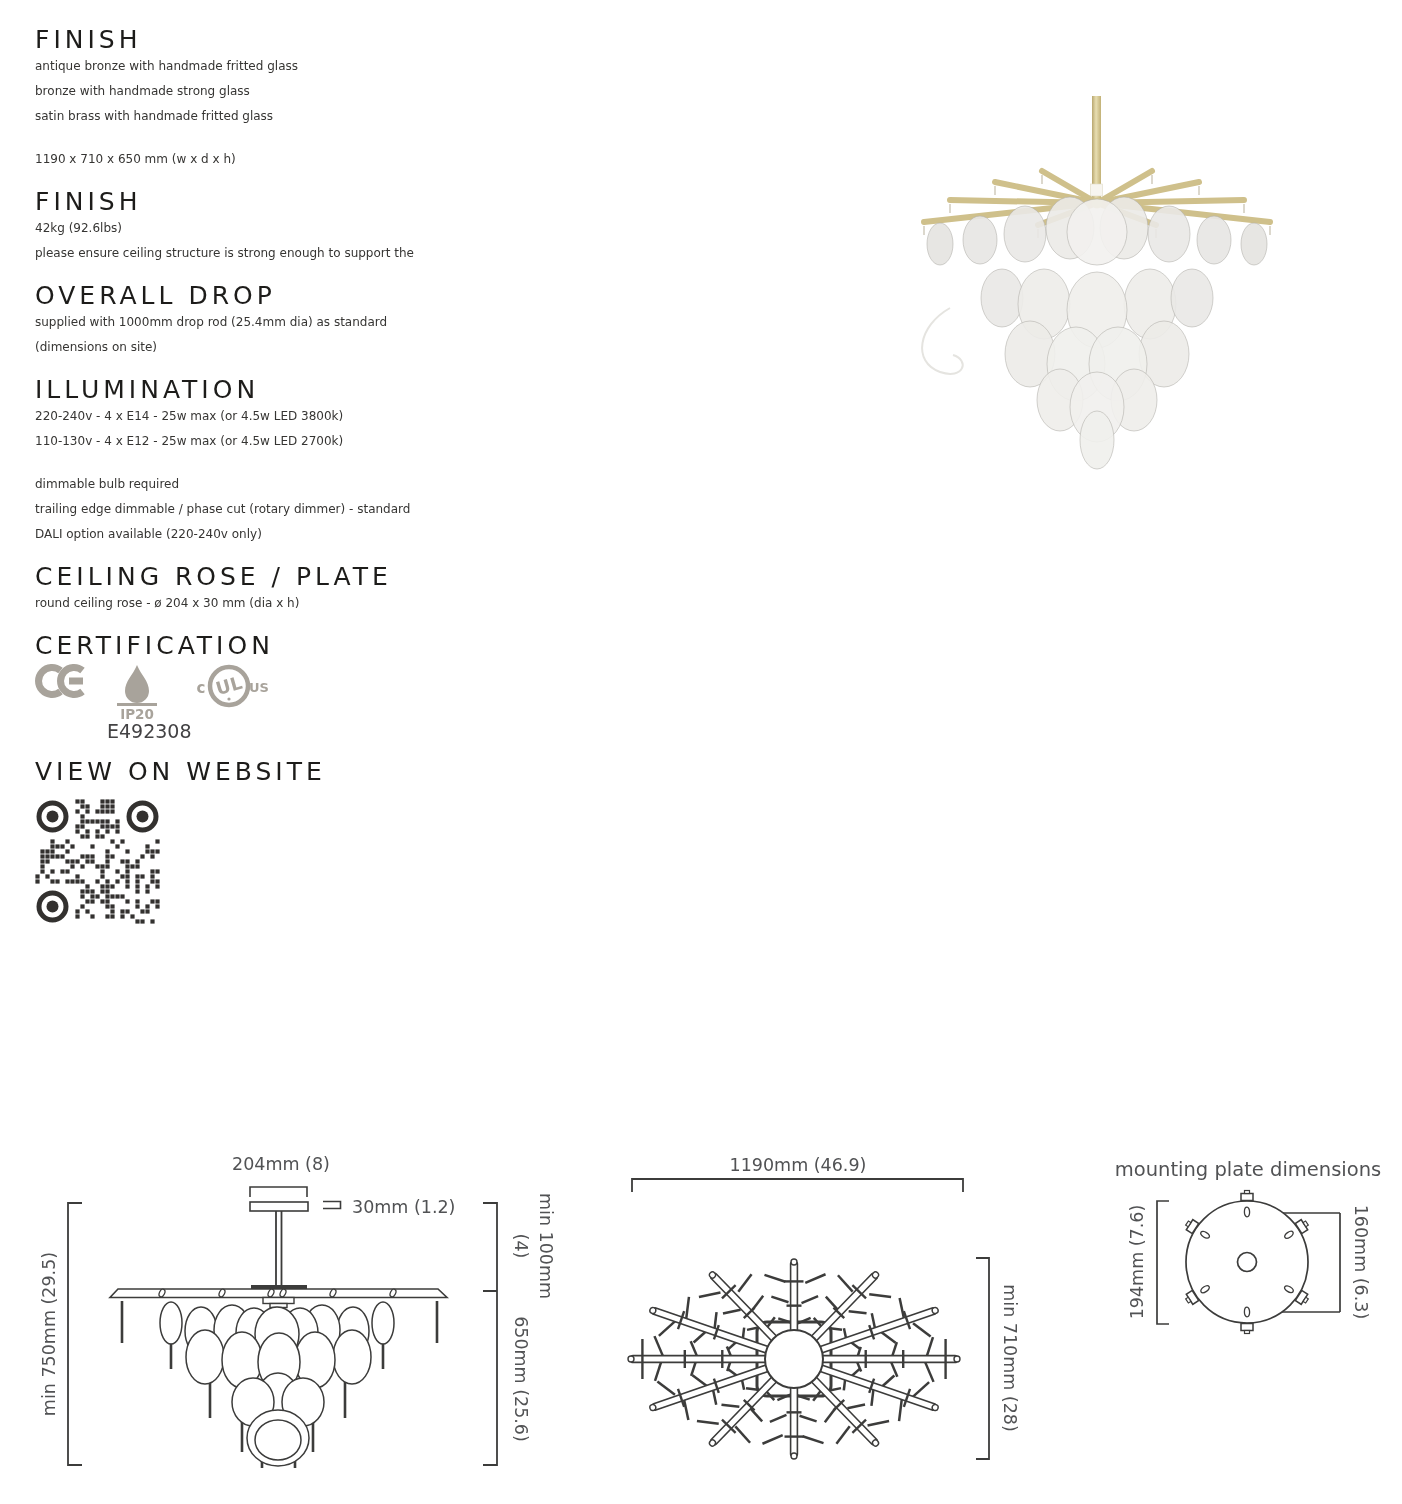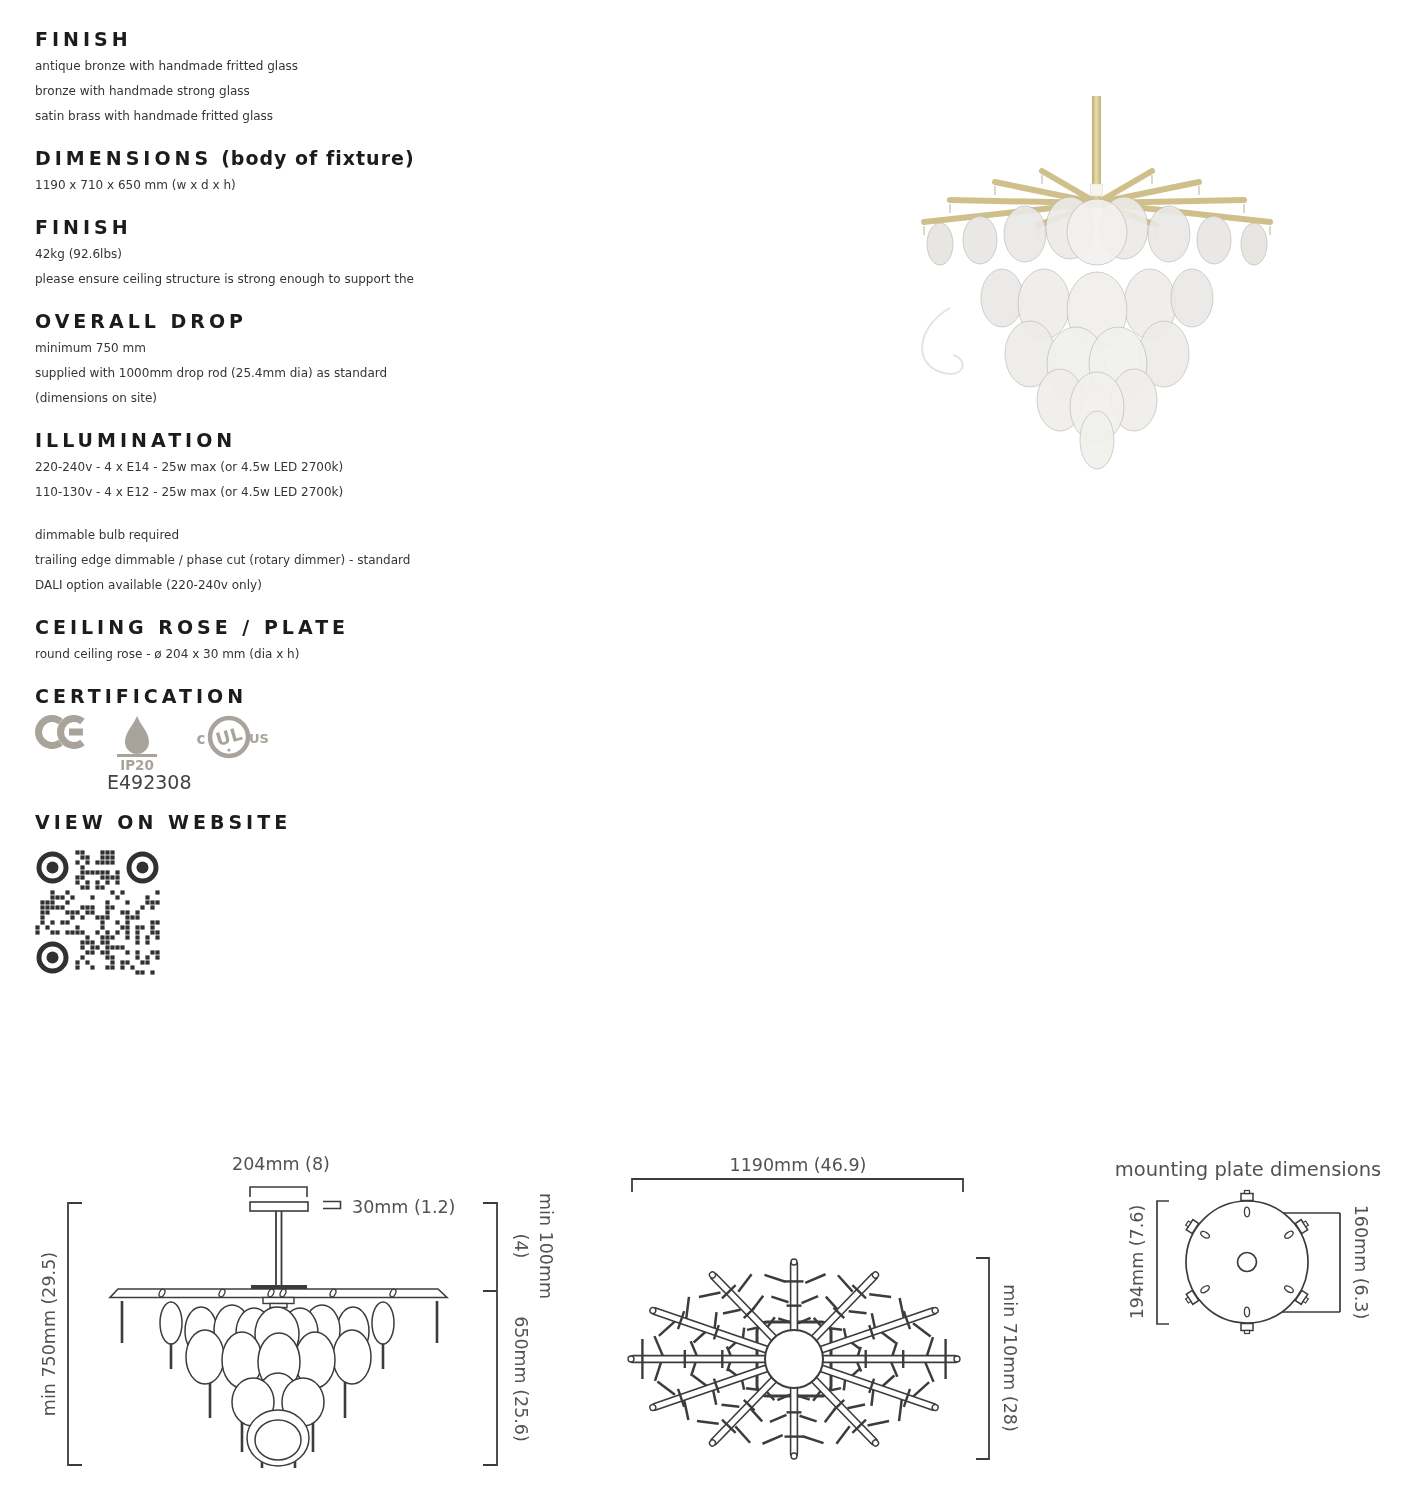--- a/index.html
+++ b/index.html
@@ -1,21 +1,21 @@
 <!DOCTYPE html>
 <html style="--c-heading: #1d1c1a; --c-body: #363533; --c-label: #515254; --c-line: #3c3c3b; --c-cert: #a8a39b; --c-brass: #cfc08b; --c-qr: #33312f;"><head>
 <meta charset="utf-8">
 <style>
   html,body{margin:0;padding:0;background:#fff}
   .page{position:relative;width:1402px;height:1504px;background:#fff;overflow:hidden;
         font-family:"DejaVu Sans",sans-serif}
   .abs{position:absolute}
   .spec-col{position:absolute;left:35px;top:28px;width:710px}
   .spec-section{margin:0 0 18px 0}
-  .hd{margin:0 0 3px 0;font-size:19px;font-weight:bold;letter-spacing:4px;
+  .hd{margin:0 0 3px 0;font-size:25px;font-weight:normal;letter-spacing:4px;
       color:var(--c-heading,#1d1c1a);line-height:23px}
   .hd-suffix{margin-left:9px;letter-spacing:1px}
   .ln{margin:0;font-size:12px;line-height:25px;color:var(--c-body,#363533)}
   .cert-icons{display:flex;align-items:flex-start;gap:26px;margin-top:5px;height:58px}
   .ul-number{margin-left:72px;font-size:19px;color:#434244}
   .qr-wrap{margin-top:16px}
   svg text{font-family:"DejaVu Sans",sans-serif}
   .dlab{font-size:17.5px;fill:var(--c-label,#515254)}
   .dtitle{font-size:19.5px;fill:var(--c-label,#515254)}
   .dline{stroke:var(--c-line,#3c3c3b);fill:none}
@@ -37,40 +37,38 @@
   <div class="spec-col">
 
     <section class="spec-section">
       <h3 class="hd"><span>FINISH</span></h3>
       <p class="ln">antique bronze with handmade fritted glass</p>
       <p class="ln">bronze with handmade strong glass</p>
       <p class="ln">satin brass with handmade fritted glass</p>
     </section>
 
     <section class="spec-section">
-      <h3 class="hd"><span>DIMENSIONS</span><span class="hd-suffix">(body of fixture)</span></h3>
       <p class="ln">1190 x 710 x 650 mm (w x d x h)</p>
     </section>
 
     <section class="spec-section">
       <h3 class="hd"><span>FINISH</span></h3>
       <p class="ln">42kg (92.6lbs)</p>
       <p class="ln">please ensure ceiling structure is strong enough to support the</p>
     </section>
 
     <section class="spec-section">
       <h3 class="hd"><span>OVERALL DROP</span></h3>
-      <p class="ln">minimum 750 mm</p>
       <p class="ln">supplied with 1000mm drop rod (25.4mm dia) as standard</p>
       <p class="ln">(dimensions on site)</p>
     </section>
 
     <section class="spec-section">
       <h3 class="hd"><span>ILLUMINATION</span></h3>
-      <p class="ln">220-240v - 4 x E14 - 25w max (or 4.5w LED 2700k)</p>
+      <p class="ln">220-240v - 4 x E14 - 25w max (or 4.5w LED 3800k)</p>
       <p class="ln">110-130v - 4 x E12 - 25w max (or 4.5w LED 2700k)</p>
     </section>
 
     <section class="spec-section">
       <p class="ln">dimmable bulb required</p>
       <p class="ln">trailing edge dimmable / phase cut (rotary dimmer) - standard</p>
       <p class="ln">DALI option available (220-240v only)</p>
     </section>
 
     <section class="spec-section">

